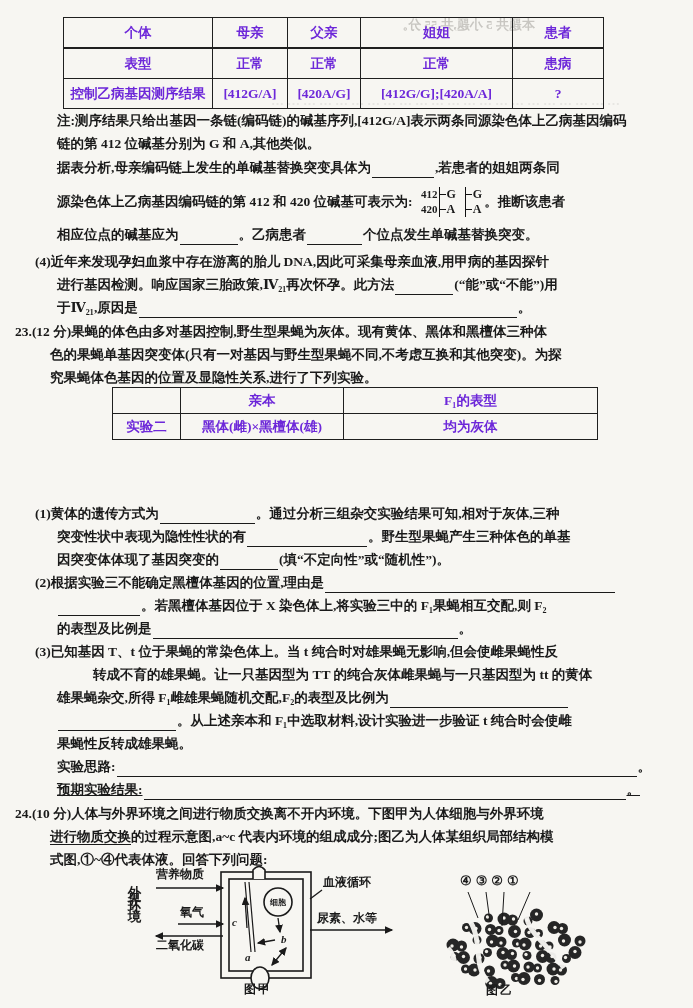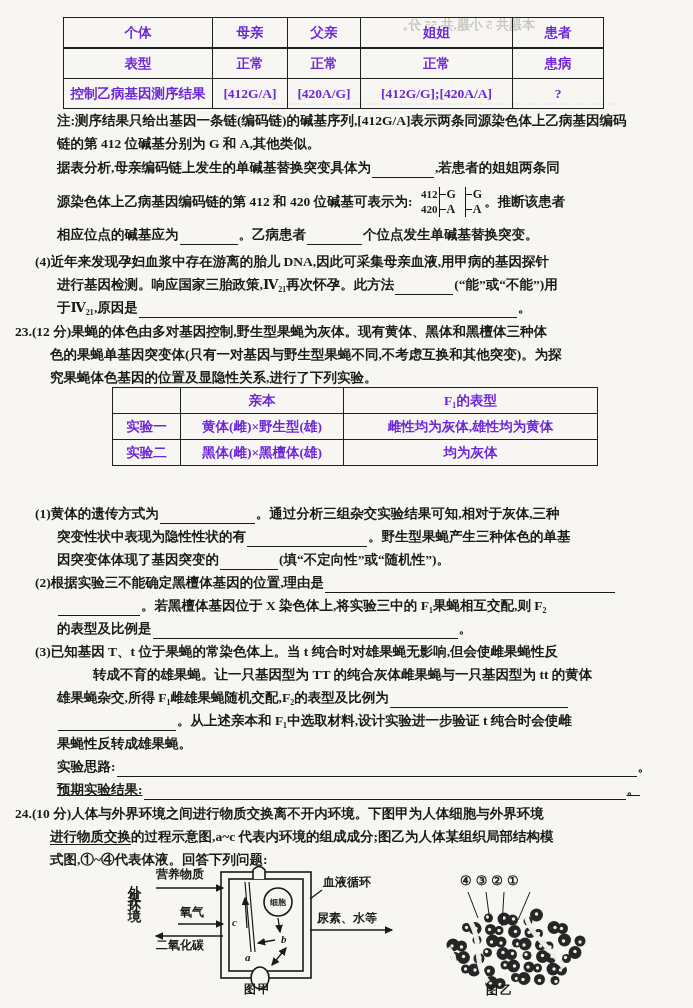--- a/index.html
+++ b/index.html
@@ -83,25 +83,20 @@
     <colgroup>
         <col style="width:68px">
         <col style="width:163px">
         <col style="width:254px">
       </colgroup>
     <tbody>
         <tr>
       <td></td>
       <td>亲本</td>
       <td>F₁的表型</td>
-    </tr>
-    <tr>
-      <td>实验一</td>
-      <td>黄体(雌)×野生型(雄)</td>
-      <td>雌性均为灰体,雄性均为黄体</td>
     </tr>
     <tr>
       <td>实验二</td>
       <td>黑体(雌)×黑檀体(雄)</td>
       <td>均为灰体</td>
     </tr>
   </tbody>
     </table>
 
   <div id="text-layer">

